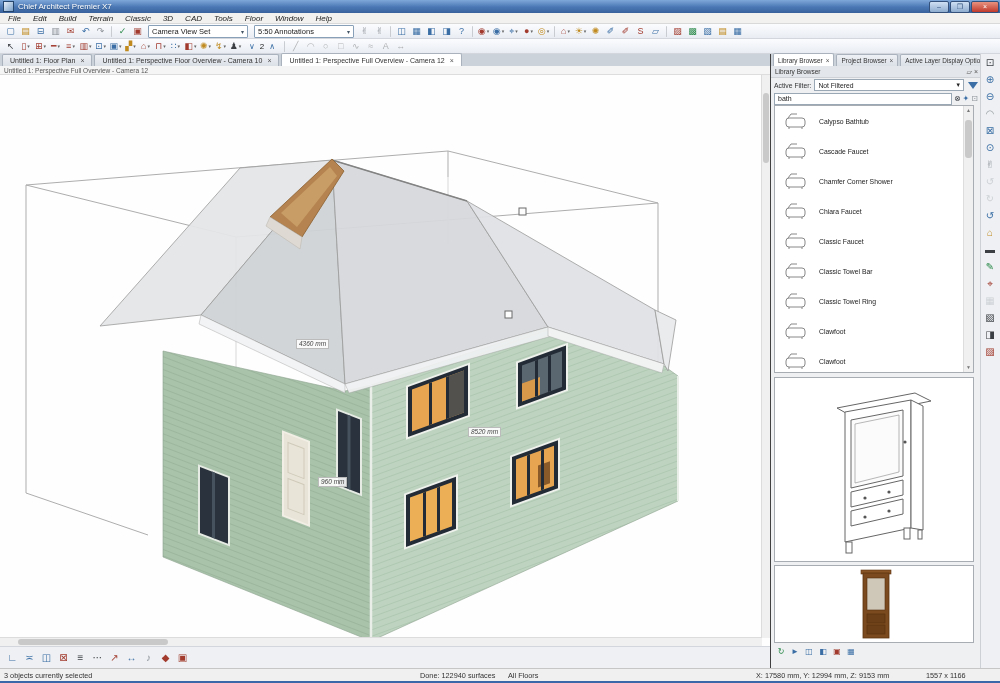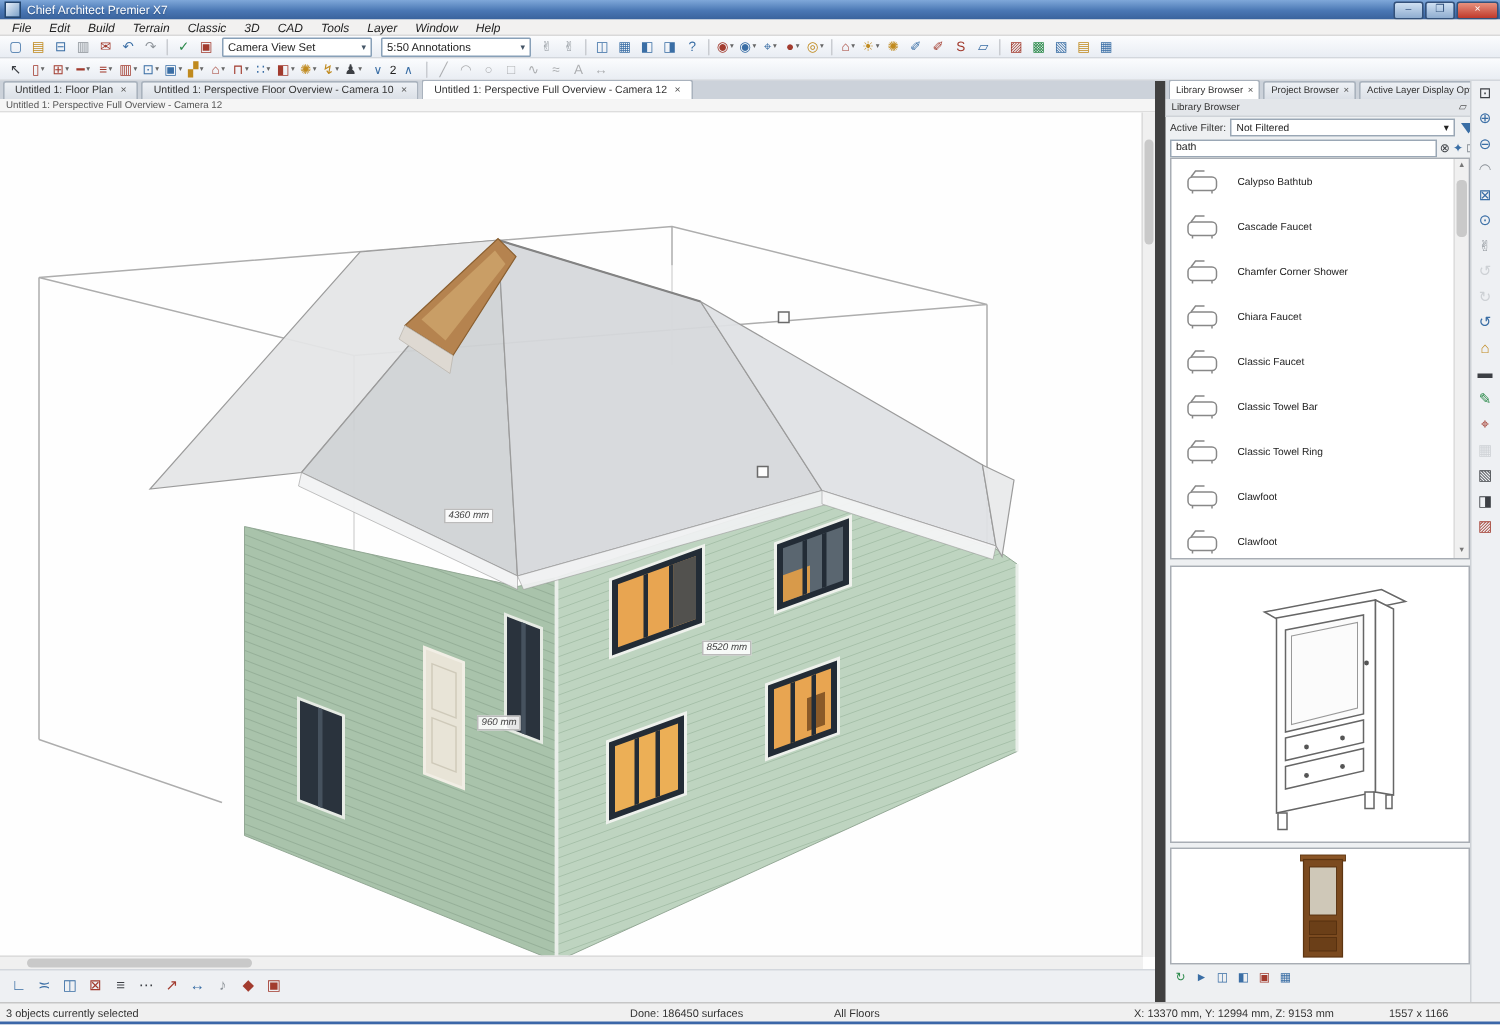--- a/index.html
+++ b/index.html
@@ -50,21 +50,21 @@
     font-size:6.5px;color:#555;line-height:9px;padding-left:4px;box-sizing:border-box;}
   
   #mainview{left:0;top:75px;width:770px;height:571px;background:#fefefe;border-right:1px solid #b5b5b5;}
   .dimlabel{position:absolute;background:rgba(255,255,255,.88);border:1px solid #bbb;
     font-size:6.5px;font-style:italic;color:#444;padding:0 2px;line-height:8px;}
   .vscroll{position:absolute;right:0;top:0;bottom:8px;width:8px;background:#f0f0f0;border-left:1px solid #dcdcdc;}
   .hscroll{position:absolute;left:0;right:8px;bottom:0;height:8px;background:#f0f0f0;border-top:1px solid #dcdcdc;}
   .thumbv{position:absolute;left:1px;width:6px;top:18px;height:70px;background:#c9c9c9;border-radius:3px;}
   .thumbh{position:absolute;top:1px;height:6px;left:18px;width:150px;background:#c9c9c9;border-radius:3px;}
   
-  #rightpanel{left:770px;top:54px;width:210px;height:614px;background:#eef0f2;border-left:7px solid #404040;}
+  #rightpanel{left:770px;top:54px;width:210px;height:614px;background:#eef0f2;border-left:1px solid #404040;}
   #paneltabs{position:absolute;left:0;top:0;width:210px;height:12px;background:#ccd2da;display:flex;align-items:flex-end;}
   .ptab{height:11px;display:inline-flex;align-items:center;padding:0 4px;font-size:6.4px;color:#333;
     background:linear-gradient(#eef1f5,#dbe0e7);border:1px solid #a9b2bd;border-bottom:none;
     border-radius:2px 2px 0 0;margin-left:2px;white-space:nowrap;}
   .ptab.active{background:#fff;height:12px;}
   .ptab .x{margin-left:3px;color:#555;}
   #panelheader{position:absolute;left:0;top:12px;width:210px;height:12px;background:#e3e6ea;
     border-bottom:1px solid #cfd3d8;font-size:6.5px;color:#333;line-height:12px;padding-left:4px;box-sizing:border-box;}
   #panelheader .hicons{position:absolute;right:3px;top:0;font-size:7px;color:#555;}
   #filterrow{position:absolute;left:0;top:24px;width:210px;height:14px;display:flex;align-items:center;padding:0 3px;box-sizing:border-box;}
@@ -116,21 +116,21 @@
 <div id="menubar" class="abs">
 
 <span class="menuitem">File</span>
     <span class="menuitem">Edit</span>
     <span class="menuitem">Build</span>
     <span class="menuitem">Terrain</span>
     <span class="menuitem">Classic</span>
     <span class="menuitem">3D</span>
     <span class="menuitem">CAD</span>
     <span class="menuitem">Tools</span>
-    <span class="menuitem">Layer</span>
+    <span class="menuitem">Floor</span>
     <span class="menuitem">Window</span>
     <span class="menuitem">Help</span>
   </div>
 
 <div id="toolbar1" class="abs toolbar">
   <span style="display:inline-flex;align-items:center;">
 
   <span class="tbtn blue">
         <span>▢</span>
       </span>
@@ -768,18 +768,18 @@
     <span class="tbtn red">
       <span>◆</span>
     </span>
     <span class="tbtn red">
       <span>▣</span>
     </span>
   </div>
 
 <div id="statusbar" class="abs">
   <span style="left:4px">3 objects currently selected</span>
-  <span style="left:420px">Done: 186450 surfaces</span>
-  <span style="left:556px">All Floors</span>
-  <span style="left:756px">X: 13370 mm, Y: 12994 mm, Z: 9153 mm</span>
+  <span style="left:420px">Done: 122940 surfaces</span>
+  <span style="left:508px">All Floors</span>
+  <span style="left:756px">X: 17580 mm, Y: 12994 mm, Z: 9153 mm</span>
   <span style="left:926px">1557 x 1166</span>
 </div>
 <div id="bluestrip" class="abs"></div>
 
 </body></html>

